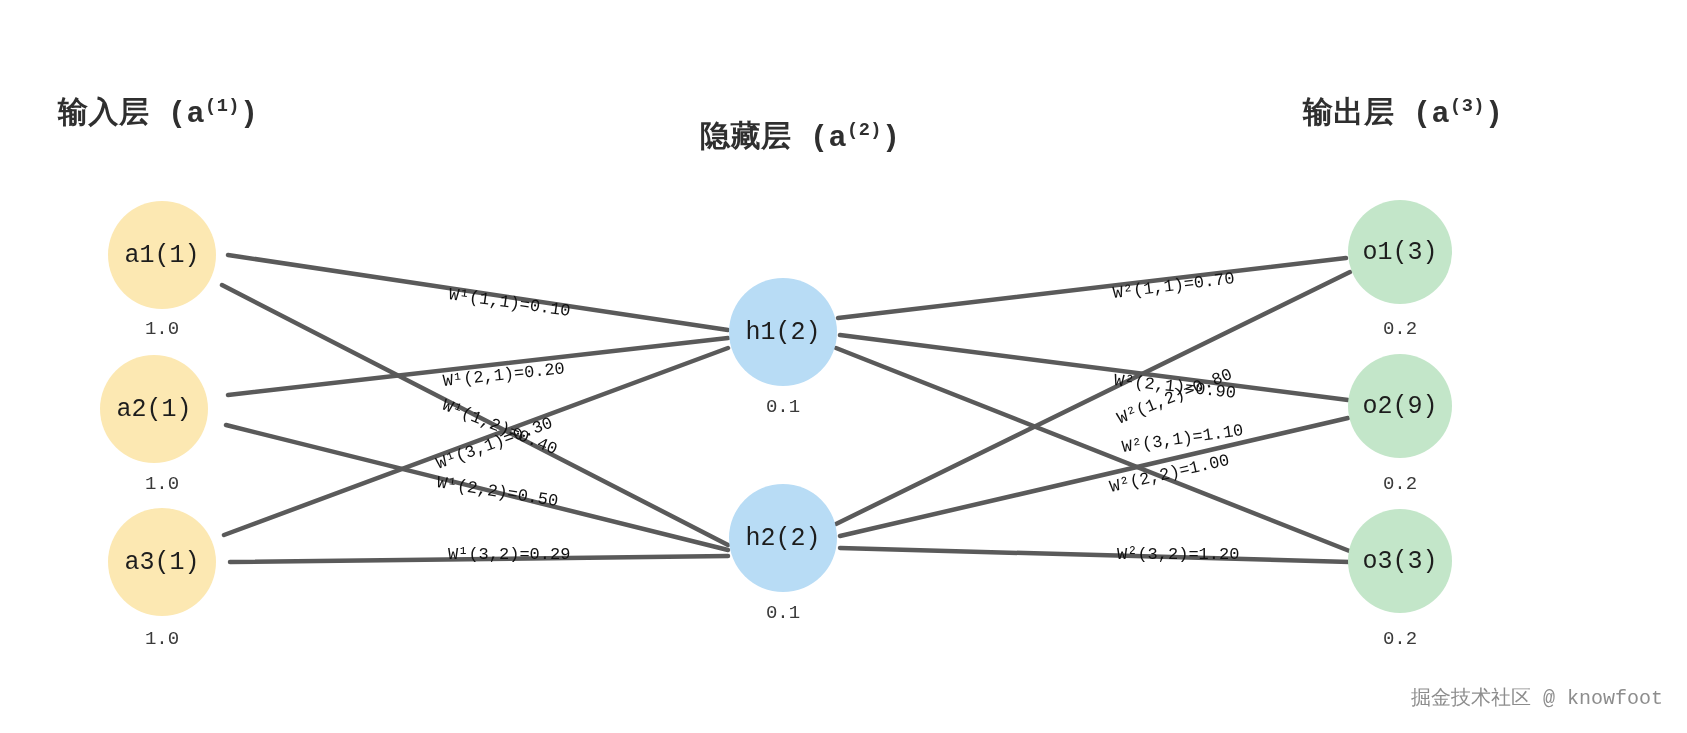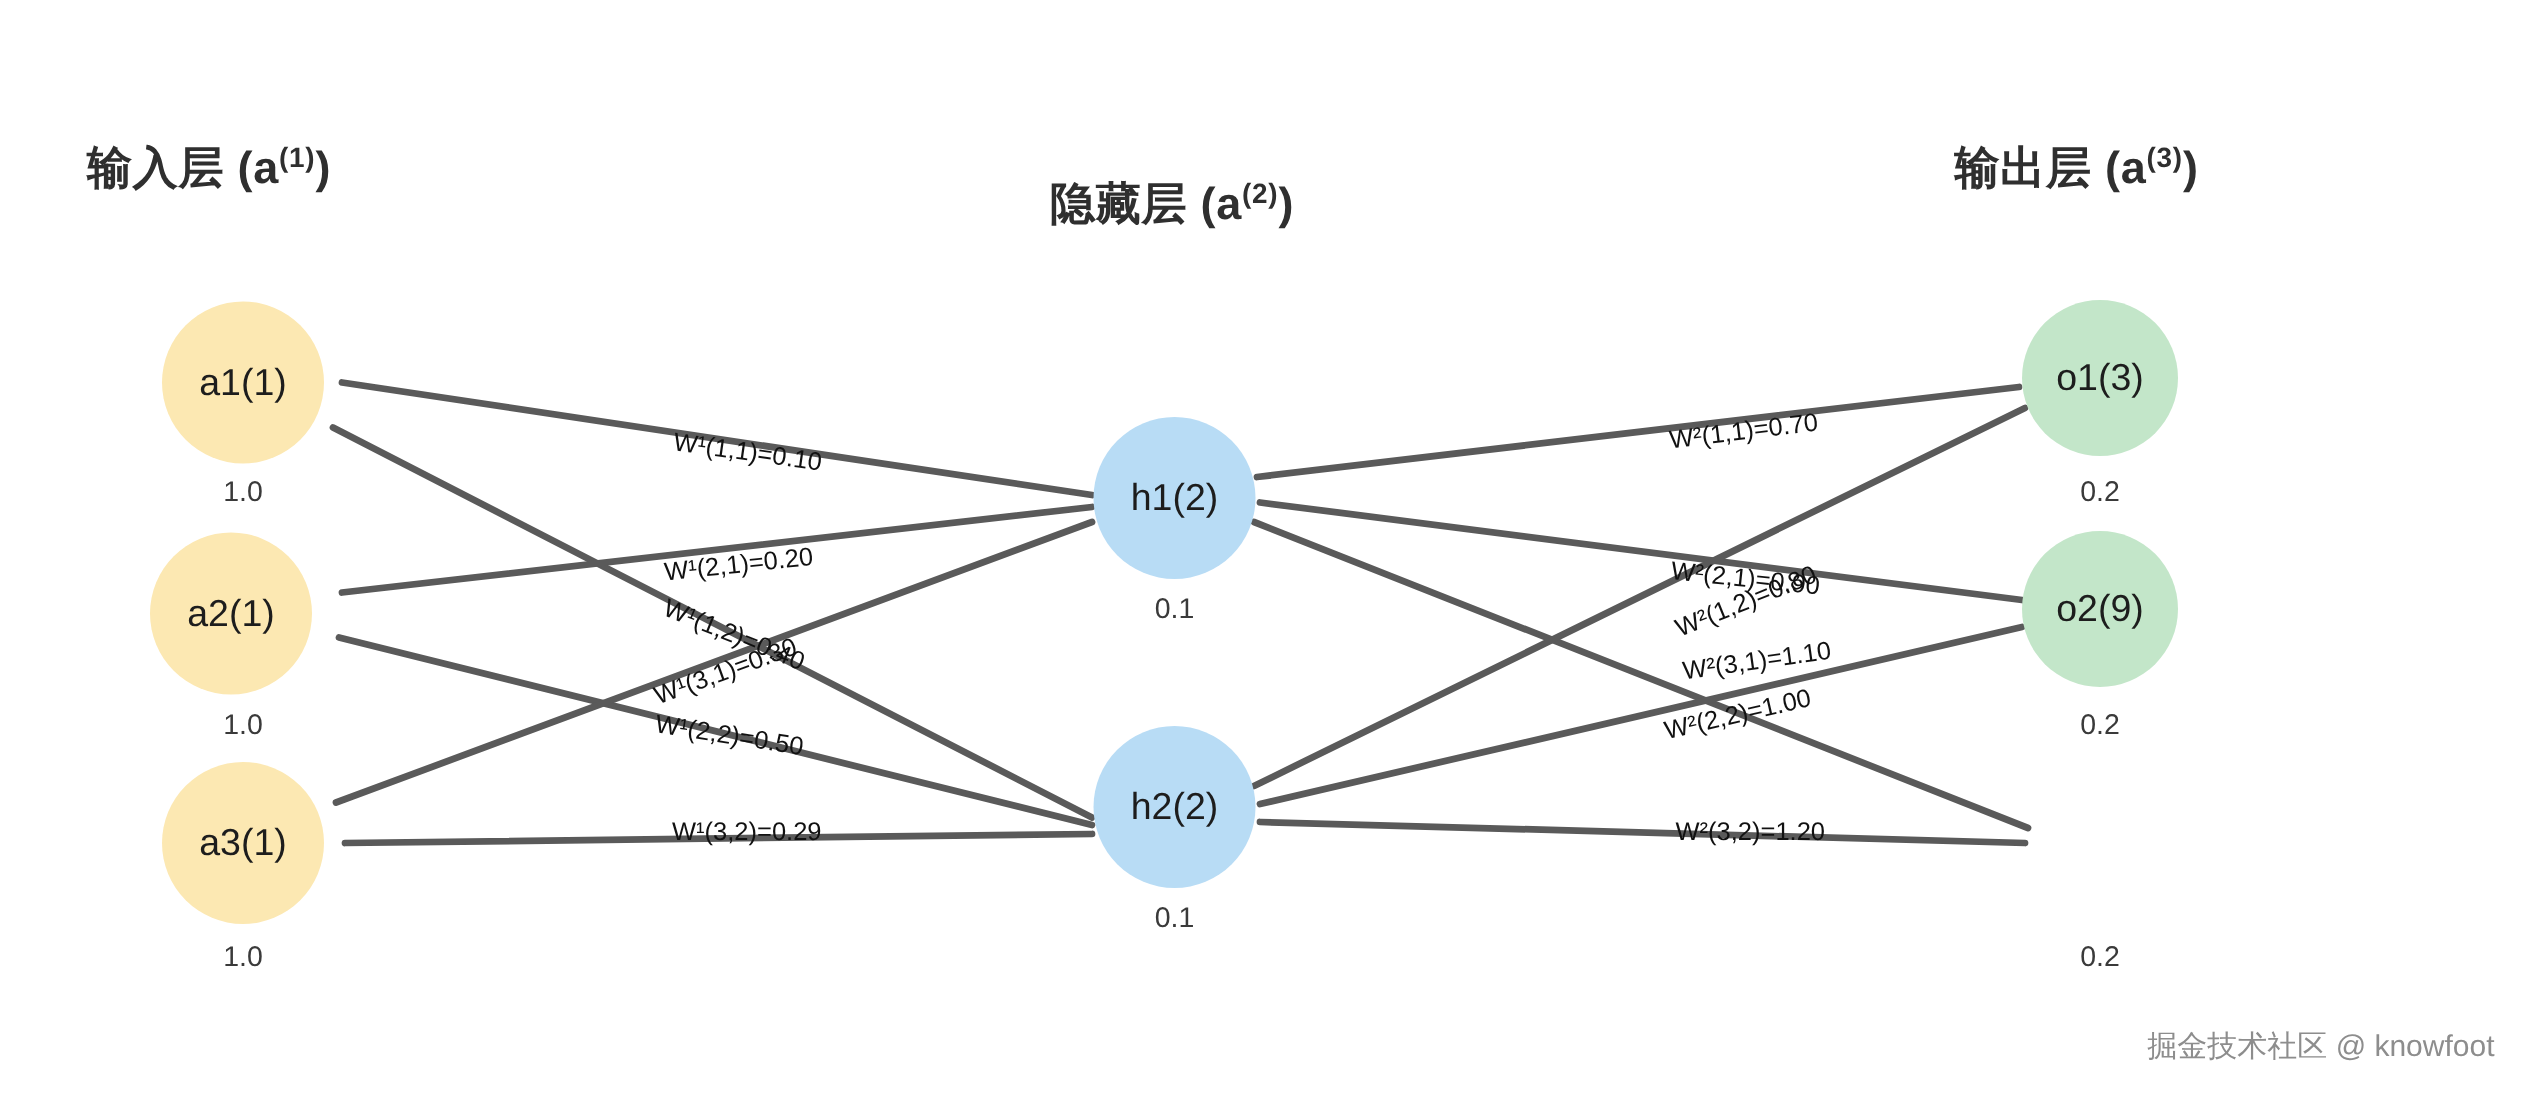--- a/index.html
+++ b/index.html
@@ -5,21 +5,21 @@
   html, body {
     margin: 0;
     padding: 0;
     background: #ffffff;
   }
   #stage {
     position: relative;
     width: 1687px;
     height: 733px;
     background: #ffffff;
-    font-family: Liberation Sans, sans-serif;
+    font-family: Liberation Mono, monospace;
     overflow: hidden;
   }
   .layer-title {
     position: absolute;
     font-size: 30px;
     font-weight: bold;
     color: #2f2f2f;
     white-space: nowrap;
     letter-spacing: 0.5px;
   }
@@ -138,20 +138,23 @@
   <div class="node node-out" style="left:1348px; top:200px;">
     <span>o1(3)</span>
   </div>
   <div class="node-val" style="left:1345px; top:318px;">0.2</div>
 
   <div class="node node-out" style="left:1348px; top:354px;">
     <span>o2(9)</span>
   </div>
   <div class="node-val" style="left:1345px; top:473px;">0.2</div>
 
+  <div class="node node-out" style="left:1348px; top:509px;">
+    <span>o3(3)</span>
+  </div>
   <div class="node-val" style="left:1345px; top:628px;">0.2</div>
 
   <div class="wlabel" style="left:449px; top:285px; transform:rotate(8deg);">W¹(1,1)=0.10</div>
   <div class="wlabel" style="left:443px; top:372px; transform:rotate(-6deg);">W¹(2,1)=0.20</div>
   <div class="wlabel" style="left:437px; top:455px; transform:rotate(-20deg);">W¹(3,1)=0.30</div>
   <div class="wlabel" style="left:443px; top:395px; transform:rotate(22deg);">W¹(1,2)=0.40</div>
   <div class="wlabel" style="left:437px; top:473px; transform:rotate(9deg);">W¹(2,2)=0.50</div>
   <div class="wlabel" style="left:448px; top:545px; transform:rotate(0deg);">W¹(3,2)=0.29</div>
 
   <div class="wlabel" style="left:1113px; top:284px; transform:rotate(-7deg);">W²(1,1)=0.70</div>

